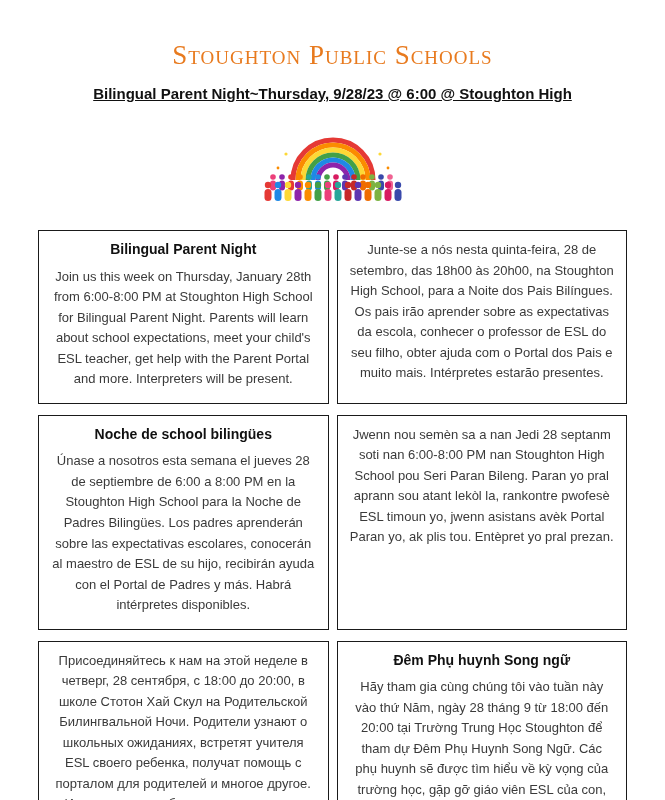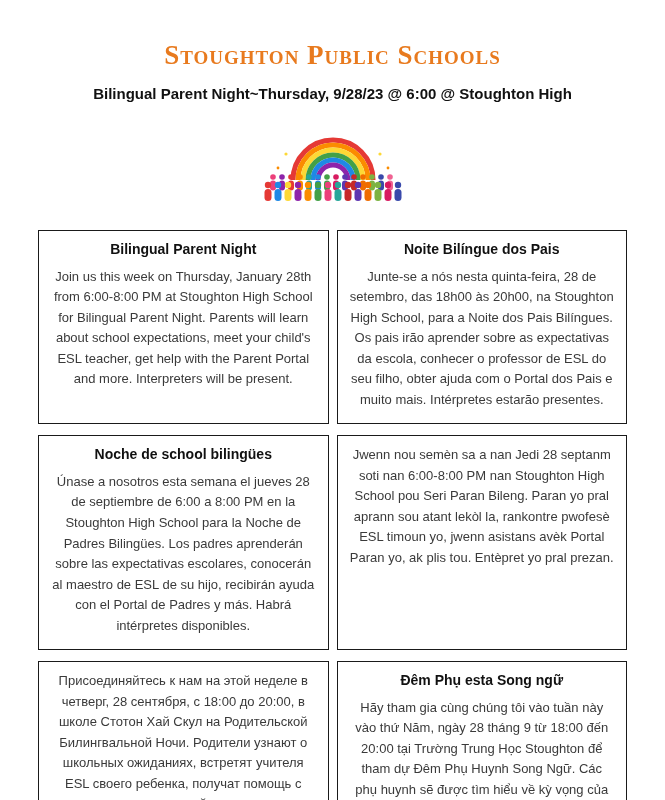--- a/index.html
+++ b/index.html
@@ -9,32 +9,33 @@
     min-height: 800px;
     margin: 0 auto;
     background: #ffffff;
     font-family: "Liberation Sans", "DejaVu Sans", sans-serif;
     padding-top: 42px;
   }
   .page-title {
     text-align: center;
     font-family: "Liberation Serif", "DejaVu Serif", serif;
     font-variant: small-caps;
-    font-weight: 700;
+    font-weight: 400;
     font-size: 27px;
     letter-spacing: 1px;
     color: #e87a1e;
     line-height: 1;
   }
   .page-subtitle {
     text-align: center;
     font-weight: 700;
     font-size: 15px;
     color: #111111;
     margin-top: 16px;
+    text-decoration: underline;
   }
   .illustration-wrap {
     display: flex;
     justify-content: center;
     margin-top: 22px;
     height: 78px;
   }
   .cards-grid {
     display: grid;
     grid-template-columns: 1fr 1fr;
@@ -154,36 +155,35 @@
   </div>
 
   <div class="cards-grid">
 
     <div class="card">
       <div class="card-title">Bilingual Parent Night</div>
       <div class="card-body">Join us this week on Thursday, January 28th from 6:00-8:00 PM at Stoughton High School for Bilingual Parent Night.  Parents will learn about school expectations, meet your child's ESL teacher, get help with the Parent Portal and more.  Interpreters will be present.</div>
     </div>
 
     <div class="card">
-      <div class="card-title">Noite Bilíngue dos Pais</div>
       <div class="card-body">Junte-se a nós nesta quinta-feira, 28 de setembro, das 18h00 às 20h00, na Stoughton High School, para a Noite dos Pais Bilíngues. Os pais irão aprender sobre as expectativas da escola, conhecer o professor de ESL do seu filho, obter ajuda com o Portal dos Pais e muito mais. Intérpretes estarão presentes.</div>
     </div>
 
     <div class="card">
       <div class="card-title">Noche de school bilingües</div>
       <div class="card-body">Únase a nosotros esta semana el jueves 28 de septiembre de 6:00 a 8:00 PM en la Stoughton High School para la Noche de Padres Bilingües. Los padres aprenderán sobre las expectativas escolares, conocerán al maestro de ESL de su hijo, recibirán ayuda con el Portal de Padres y más. Habrá intérpretes disponibles.</div>
     </div>
 
     <div class="card">
       <div class="card-body">Jwenn nou semèn sa a nan Jedi 28 septanm soti nan 6:00-8:00 PM nan Stoughton High School pou Seri Paran Bileng. Paran yo pral aprann sou atant lekòl la, rankontre pwofesè ESL timoun yo, jwenn asistans avèk Portal Paran yo, ak plis tou. Entèpret yo pral prezan.</div>
     </div>
 
     <div class="card">
       <div class="card-body">Присоединяйтесь к нам на этой неделе в четверг, 28 сентября, с 18:00 до 20:00, в школе Стотон Хай Скул на Родительской Билингвальной Ночи. Родители узнают о школьных ожиданиях, встретят учителя ESL своего ребенка, получат помощь с порталом для родителей и многое другое. Интерпретаторы будут присутствовать.</div>
     </div>
 
     <div class="card">
-      <div class="card-title">Đêm Phụ esta Song ngữ</div>
+      <div class="card-title">Đêm Phụ huynh Song ngữ</div>
       <div class="card-body">Hãy tham gia cùng chúng tôi vào tuần này vào thứ Năm, ngày 28 tháng 9 từ 18:00 đến 20:00 tại Trường Trung Học Stoughton để tham dự Đêm Phụ Huynh Song Ngữ. Các phụ huynh sẽ được tìm hiểu về kỳ vọng của trường học, gặp gỡ giáo viên ESL của con, nhận sự trợ giúp với Cổng Thông Tin Phụ Huynh và nhiều thông tin khác. Có sẵn thông dịch viên.</div>
     </div>
 
   </div>
 </div>
 
 </body></html>

